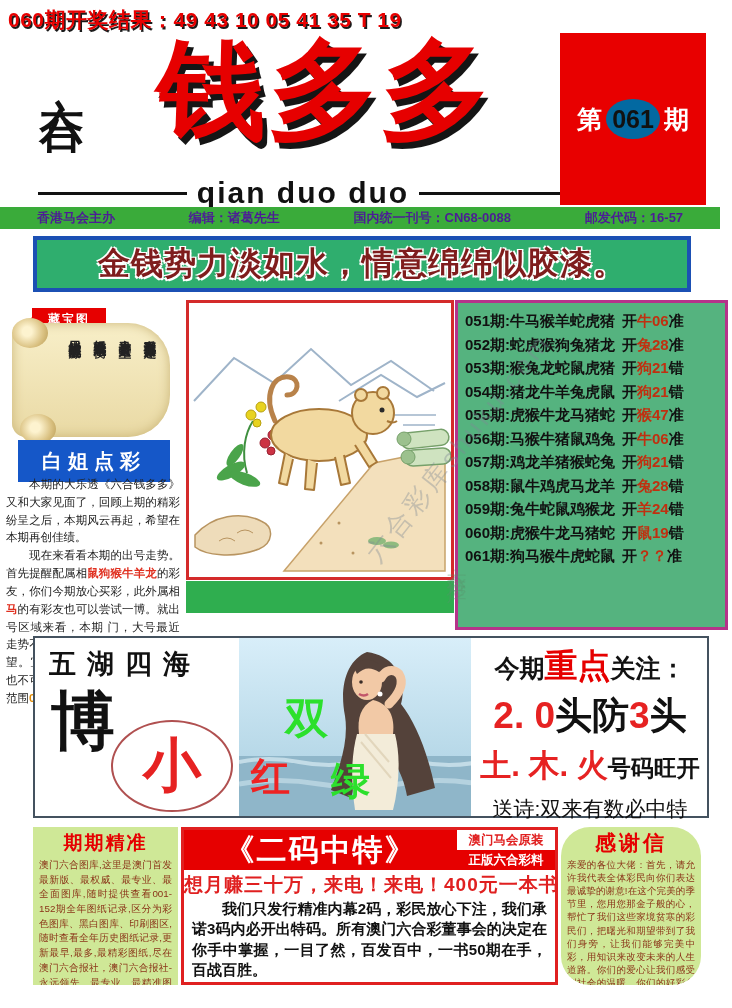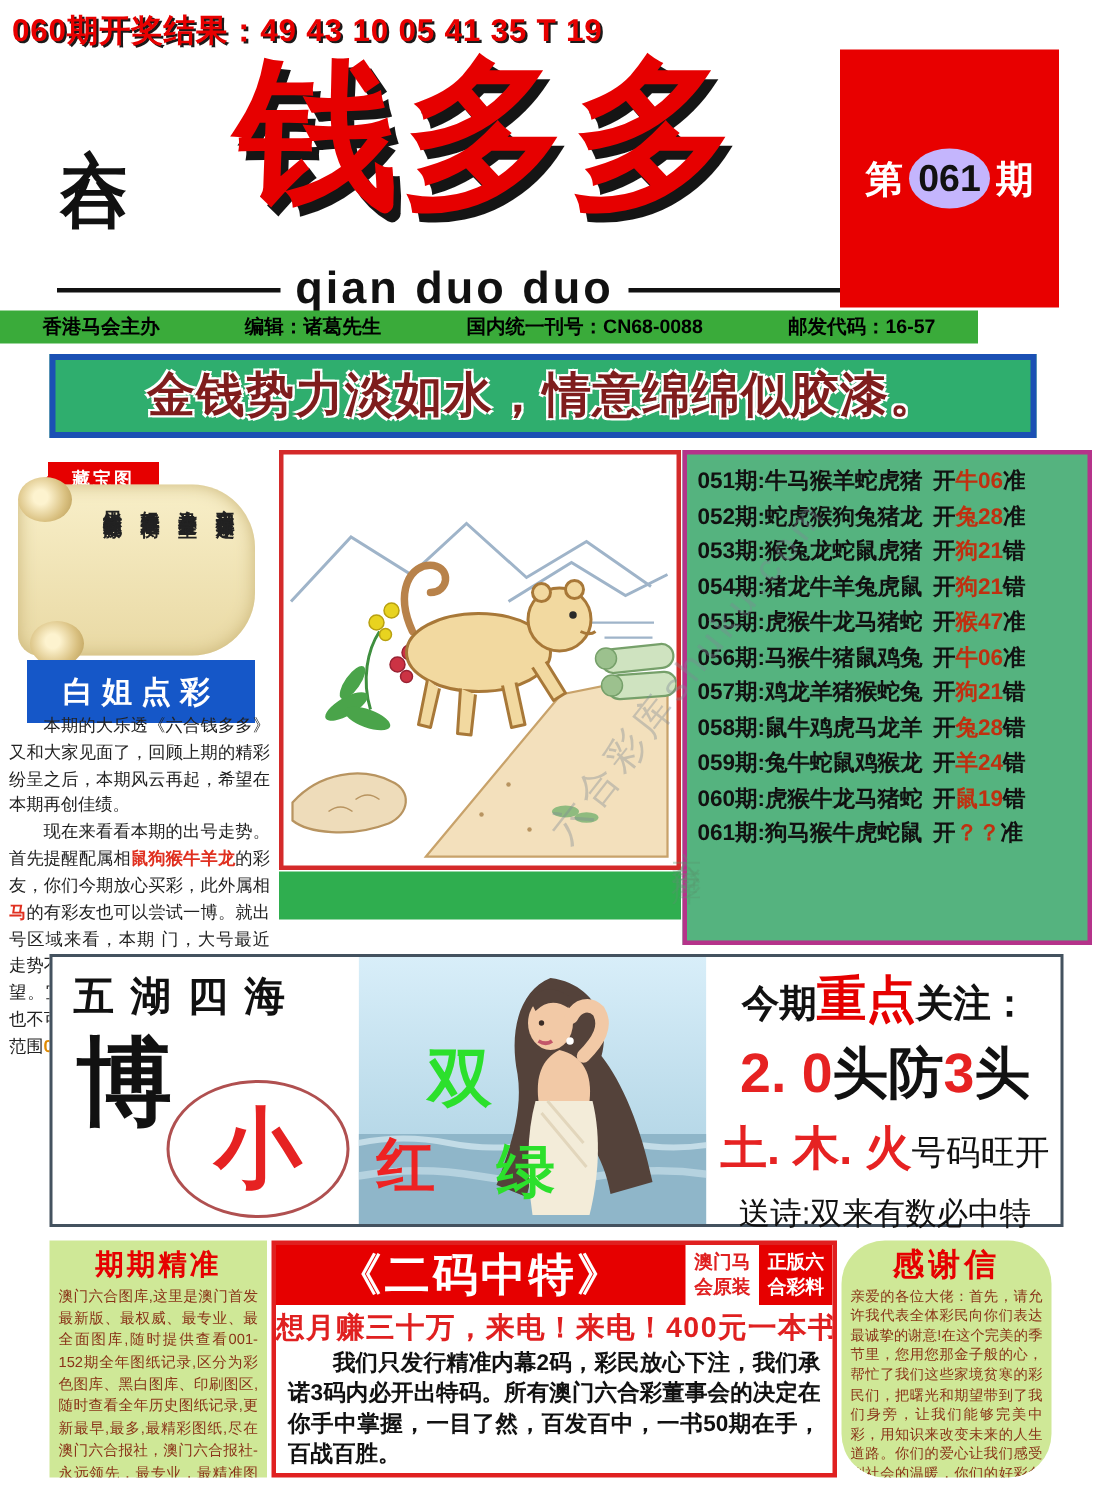--- a/index.html
+++ b/index.html
@@ -16,26 +16,26 @@
   .main-title{position:absolute;left:85px;top:24px;width:480px;text-align:center;line-height:1.2;
               font-size:110px;font-weight:900;color:#e60000;letter-spacing:2px;
               text-shadow:5px 6px 0 #151515;transform:skewX(-2deg);}
   .pinyin-row{position:absolute;left:38px;top:176px;width:530px;display:flex;align-items:center;gap:10px;}
   .pline{flex:1;height:3px;background:#111;}
   .pinyin{font-size:30px;font-weight:bold;color:#111;letter-spacing:2px;}
   .issue-box{position:absolute;left:560px;top:33px;width:146px;height:172px;background:#e80000;
              display:flex;align-items:center;justify-content:center;gap:4px;
              color:#fff;font-size:25px;font-weight:bold;}
   .issue-circle{display:inline-flex;align-items:center;justify-content:center;width:54px;height:40px;
-                background:#c4b5fd;border-radius:50%;color:#111;}
-
-  
-  .info-bar{position:absolute;left:0;top:207px;width:652px;height:22px;background:#3aab3a;
+                background:#0369a1;border-radius:50%;color:#111;}
+
+  
+  .info-bar{position:absolute;left:0;top:207px;width:720px;height:22px;background:#3aab3a;
             display:flex;align-items:center;justify-content:space-around;
-            color:#000000;font-size:13px;font-weight:bold;}
+            color:#4c1d95;font-size:13px;font-weight:bold;}
 
   
   .slogan{position:absolute;left:33px;top:236px;width:650px;height:48px;background:#2fae6e;
           border:4px solid #1b50b4;display:flex;align-items:center;justify-content:center;
           font-size:32px;font-weight:bold;color:#7f1d1d;letter-spacing:1px;white-space:nowrap;
           text-shadow:-1.5px -1.5px 0 #fff,1.5px -1.5px 0 #fff,-1.5px 1.5px 0 #fff,1.5px 1.5px 0 #fff;}
 
   
   .tag{position:absolute;left:32px;top:308px;width:74px;height:22px;background:#e60000;color:#fff;
        font-size:12px;font-weight:bold;display:flex;align-items:center;justify-content:center;letter-spacing:2px;}
@@ -93,33 +93,33 @@
   .ov-shuang{left:46px;top:52px;font-size:43px;color:#2ce02c;}
   .ov-hong{left:12px;top:112px;font-size:39px;color:#ee2222;}
   .ov-lv{left:92px;top:116px;font-size:39px;color:#2ce02c;}
   .mid-right{flex:1;padding:6px 4px 0 6px;text-align:center;}
   .f1{font-size:25px;color:#111;font-weight:bold;}
   .f1 .em{color:#e60000;font-size:33px;font-weight:900;}
   .f2{font-size:37px;font-weight:bold;color:#111;margin-top:2px;white-space:nowrap;}
   .f2 .r{color:#e62222;}
   .f3{margin-top:4px;white-space:nowrap;}
   .f3 .r{font-size:31px;color:#e62222;font-weight:bold;}
-  .f3 .k{font-size:23px;font-weight:400;color:#111;}
+  .f3 .k{font-size:23px;font-weight:700;color:#111;}
   .f4{margin-top:8px;font-size:21px;color:#111;white-space:nowrap;}
 
   
   .bot-left{position:absolute;left:33px;top:827px;width:145px;height:158px;background:#cfe897;overflow:hidden;}
   .bl-title{text-align:center;font-size:19px;font-weight:900;color:#e60000;letter-spacing:2px;padding-top:3px;}
   .bl-body{padding:2px 6px;font-size:9.8px;line-height:1.5;color:#8a3318;text-align:justify;}
   .bot-mid{position:absolute;left:181px;top:827px;width:377px;height:158px;border:3px solid #e02020;
            background:#fff;box-sizing:border-box;overflow:hidden;}
   .bm-head{display:flex;height:40px;}
   .bm-banner{flex:1;background:#e60000;color:#fff;display:flex;align-items:center;justify-content:center;
              font-size:30px;font-weight:900;letter-spacing:2px;}
-  .bm-labels{width:98px;display:flex;flex-direction:row;font-size:12.5px;font-weight:bold;text-align:center;justify-content:flex-end;}
+  .bm-labels{width:98px;display:flex;flex-direction:column;font-size:12.5px;font-weight:bold;text-align:center;justify-content:flex-end;}
   .bm-lt{color:#e02020;flex:1;display:flex;align-items:center;justify-content:center;}
   .bm-lb{background:#e60000;color:#fff;flex:1;display:flex;align-items:center;justify-content:center;}
   .bm-red{color:#e02020;font-size:19px;font-weight:900;text-align:center;margin-top:2px;letter-spacing:1px;white-space:nowrap;}
   .bm-body{padding:1px 8px;font-size:15px;font-weight:bold;color:#111;line-height:1.35;
            text-indent:2em;text-align:justify;margin:0;}
   .bm-foot{display:flex;align-items:center;padding:2px 4px 0 4px;gap:6px;}
   .bm-cod{color:#1565d8;font-size:19px;font-weight:900;letter-spacing:2px;white-space:nowrap;}
   .bot-right{position:absolute;left:561px;top:827px;width:140px;height:158px;background:#cfe897;overflow:hidden;border-radius:29px;}
   .br-title{text-align:center;font-size:21px;font-weight:900;color:#e60000;letter-spacing:3px;padding-top:2px;}
   .br-body{padding:1px 6px;font-size:9.5px;line-height:1.38;color:#8a3318;text-align:justify;}

